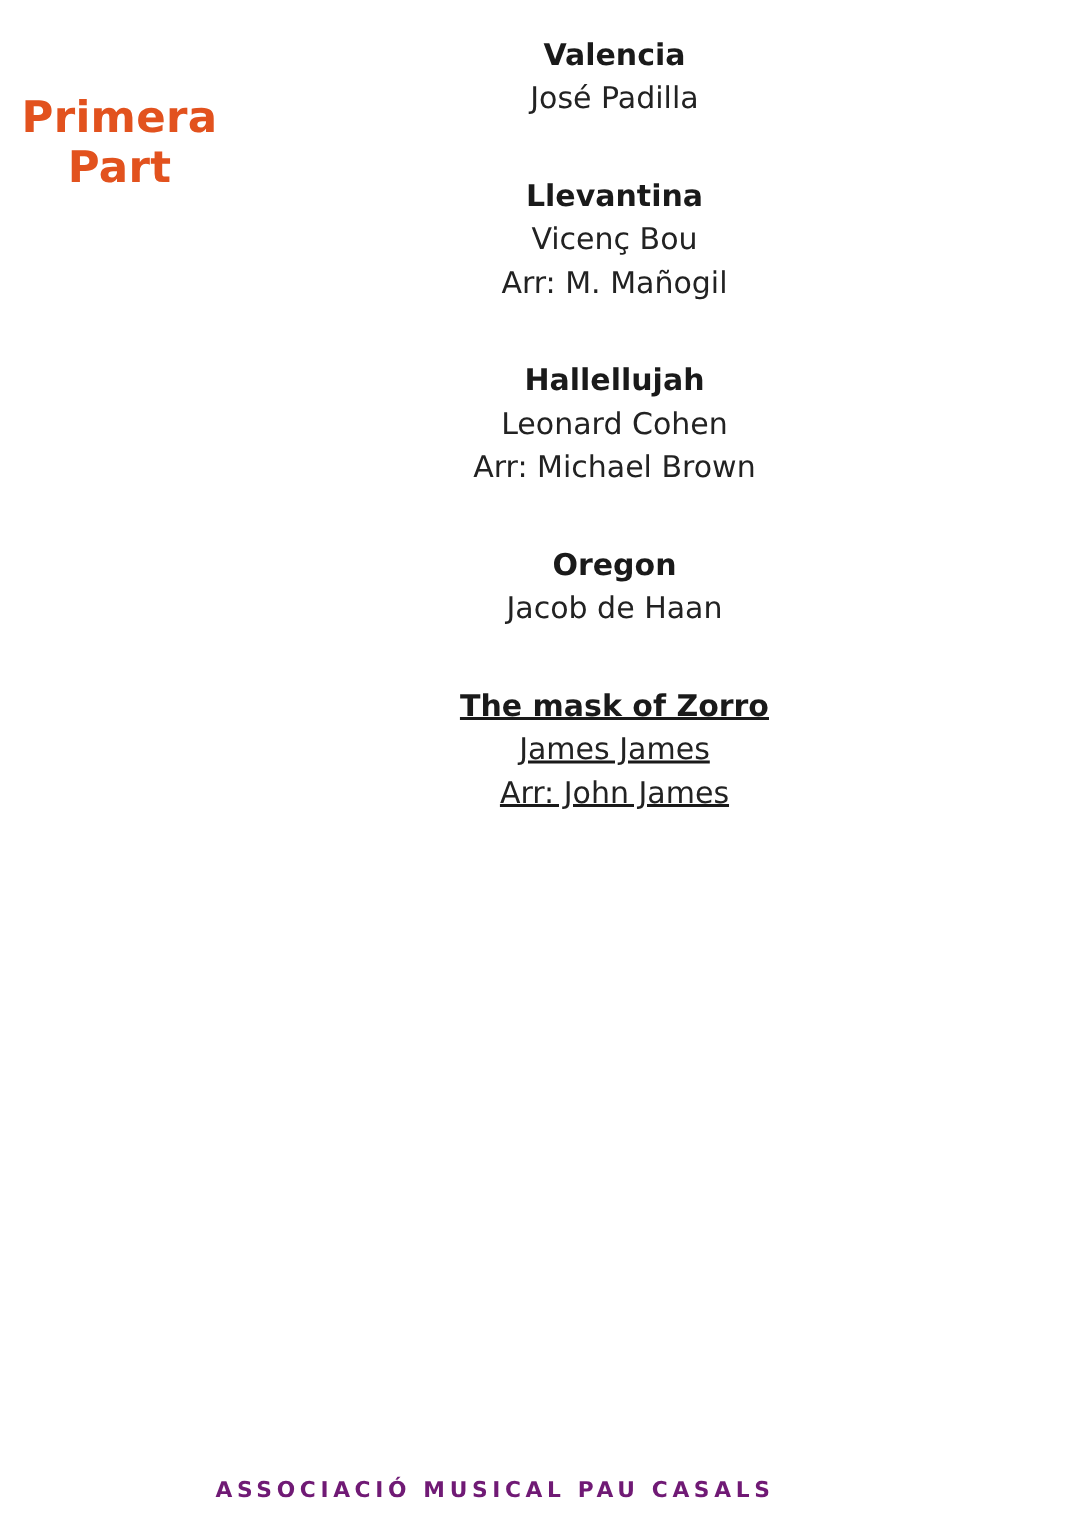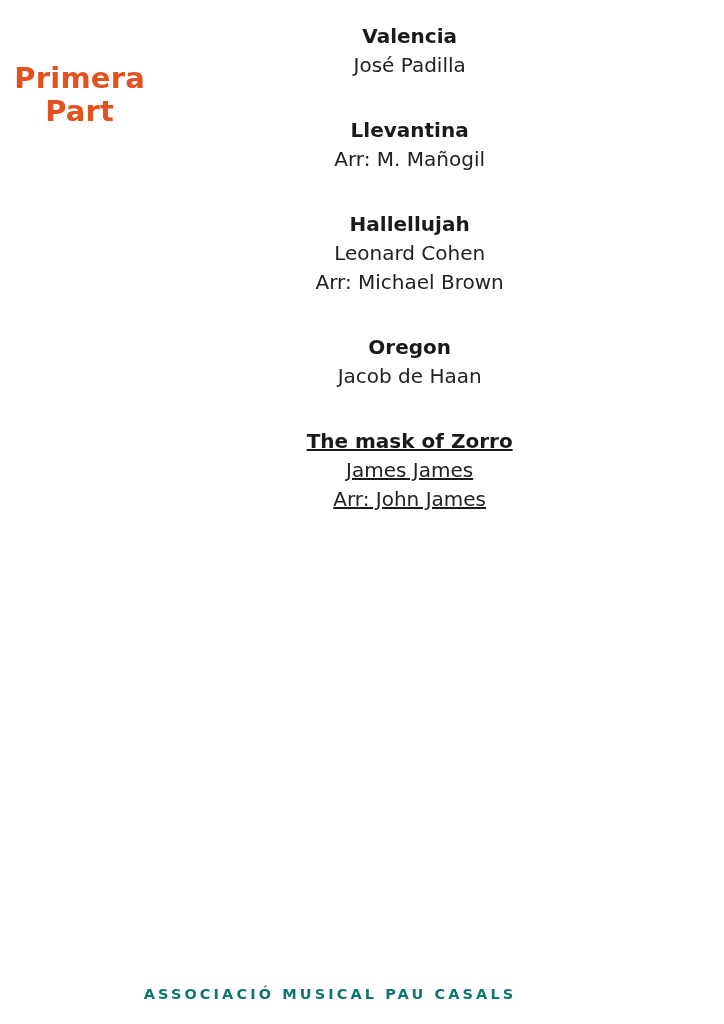--- a/index.html
+++ b/index.html
@@ -62,39 +62,40 @@
   }
   .footer {
     position: absolute;
     left: 0;
     right: 0;
     bottom: 22px;
     text-align: center;
     font-size: 14.5px;
     font-weight: bold;
     letter-spacing: 3.1px;
-    color: #0f766e;
+    color: #701a75;
   }
 </style>
 </head>
 <body>
 
 <div class="page">
 
   <div class="program-title">Primera Part</div>
 
   <div class="pieces">
 
     <div class="piece">
       <div class="piece-title">Valencia</div>
       <div class="piece-line">José Padilla</div>
     </div>
 
     <div class="piece">
       <div class="piece-title">Llevantina</div>
+      <div class="piece-line">Vicenç Bou</div>
       <div class="piece-line">Arr: M. Mañogil</div>
     </div>
 
     <div class="piece">
       <div class="piece-title">Hallellujah</div>
       <div class="piece-line">Leonard Cohen</div>
       <div class="piece-line">Arr: Michael Brown</div>
     </div>
 
     <div class="piece">

